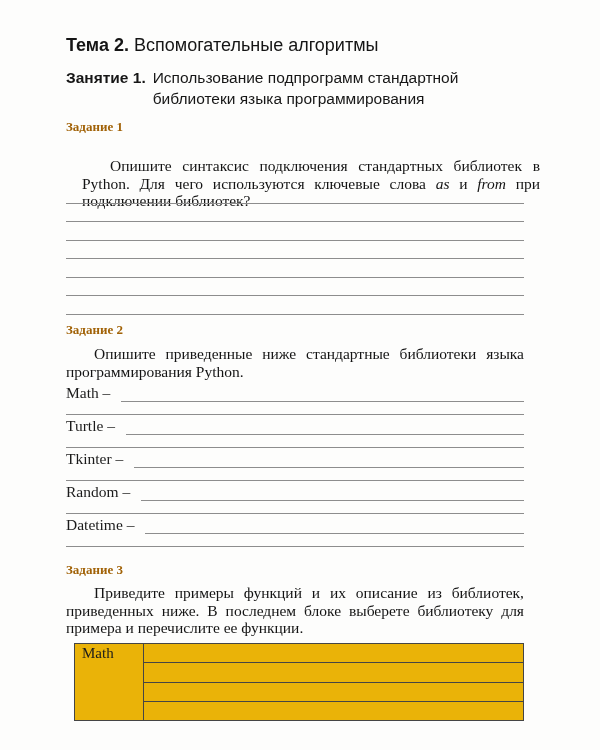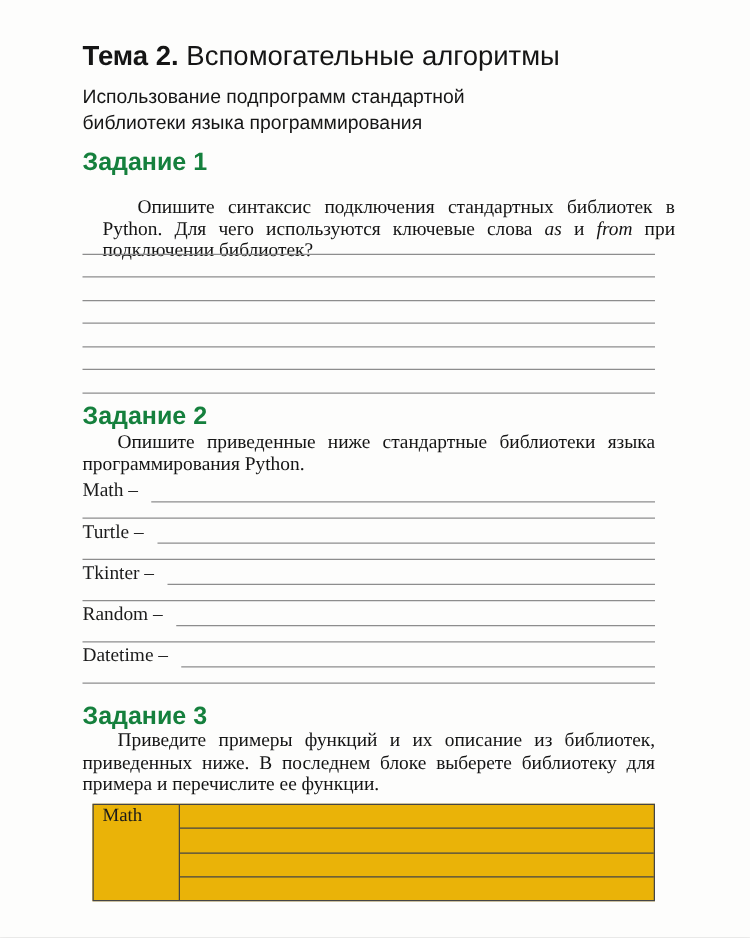--- a/index.html
+++ b/index.html
@@ -8,26 +8,26 @@
     width:600px;height:750px;
     background:#fdfdfc;
     overflow:hidden;
     font-family:"Liberation Serif", serif;
     color:#1b1b1b;
     box-shadow:0 0 4px rgba(0,0,0,.15);
   }
   .abs{position:absolute;left:66px;width:458px;}
 
   
-  .theme{top:33px;font-family:"Liberation Sans",sans-serif;font-size:22px;line-height:24px;color:#151515;}
+  .theme{top:33px;font-family:"Liberation Sans",sans-serif;font-size:18px;line-height:24px;color:#151515;}
   .theme .lbl{font-weight:bold;}
   .session{top:67px;font-family:"Liberation Sans",sans-serif;font-size:15.5px;line-height:21px;display:flex;color:#161616;}
   .session .lbl{font-weight:bold;white-space:nowrap;margin-right:7px;}
   .session .txt{width:330px;}
-  .task-h{font-family:Liberation Sans, sans-serif;font-size:20px;font-weight:bold;color:#15803d;}
+  .task-h{font-family:Liberation Serif, serif;font-size:13px;font-weight:bold;color:#a16207;}
   .h1{top:119px;}
   .h2{top:322px;}
   .h3{top:562px;}
 
   
   .para{font-size:15.5px;line-height:17.5px;text-align:justify;text-indent:28px;color:#141414;}
   .p1{top:141px;}
   .p2{top:345px;}
   .p3{top:584px;}
   .it{font-style:italic;}
@@ -63,20 +63,21 @@
 <body>
 
 <div class="page">
 
   <div class="abs theme">
     <span class="lbl">Тема 2.</span>
     <span>Вспомогательные алгоритмы</span>
   </div>
 
   <div class="abs session">
+    <span class="lbl">Занятие 1.</span>
     <span class="txt">Использование подпрограмм стандартной библиотеки языка программирования</span>
   </div>
 
   <div class="abs task-h h1">Задание 1</div>
 
   <p class="abs para p1" style="margin:16px"><span>Опишите синтаксис подключения стандартных библиотек в Python. Для чего используются ключевые слова </span><span class="it">as</span><span> и </span><span class="it">from</span><span> при подключении библиотек?</span></p>
 
   <div class="abs lines1">
     <div class="ans-line"></div>
     <div class="ans-line"></div>

